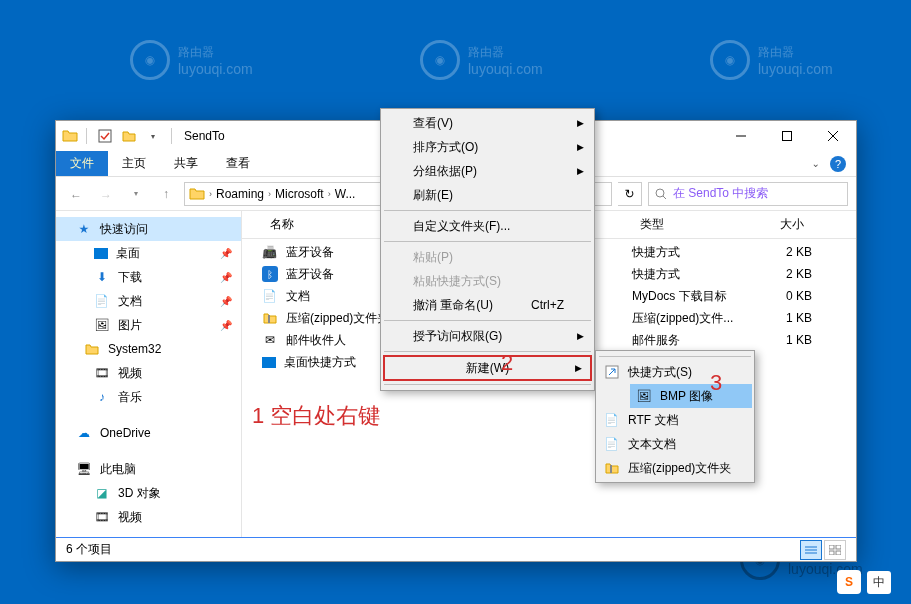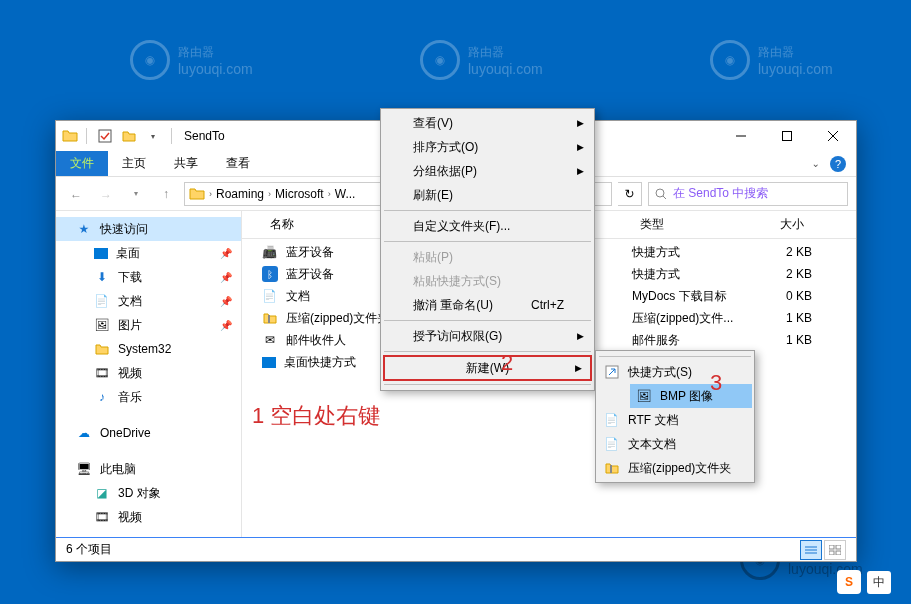--- a/index.html
+++ b/index.html
@@ -11,21 +11,21 @@
 .titlebar { height: 30px; display: flex; align-items: center; padding: 0 0 0 6px; background: #fff; }
 .titlebar .tb-icons { display: flex; gap: 4px; align-items: center; }
 .titlebar .folder-icon { width: 16px; height: 16px; }
 .titlebar .sep { width: 1px; height: 16px; background: #ccc; margin: 0 4px; }
 .titlebar .qat-icon { width: 20px; height: 20px; display: flex; align-items: center; justify-content: center; }
 .titlebar .title { margin-left: 8px; }
 .titlebar .controls { margin-left: auto; display: flex; }
 .titlebar .ctrl { width: 46px; height: 30px; display: flex; align-items: center; justify-content: center; }
 .ribbon-tabs { height: 26px; display: flex; align-items: stretch; border-bottom: 1px solid #e0e0e0; }
 .ribbon-tabs .tab { padding: 4px 14px; display: flex; align-items: center; }
-.ribbon-tabs .tab.file { background: #1976d2; color: #bef264; }
+.ribbon-tabs .tab.file { background: #1976d2; color: #fef9c3; }
 .ribbon-tabs .help { margin-left: auto; display: flex; align-items: center; padding: 0 10px; gap: 10px; }
 .ribbon-tabs .chev { font-size: 10px; color: #555; }
 .ribbon-tabs .qmark { width: 16px; height: 16px; border-radius: 50%; background: #1976d2; color: #fff; display: flex; align-items: center; justify-content: center; font-size: 11px; }
 .navbar { height: 34px; display: flex; align-items: center; padding: 4px 8px; gap: 6px; border-bottom: 1px solid #e5e5e5; }
 .navbar .navbtn { width: 24px; height: 24px; display: flex; align-items: center; justify-content: center; color: #888; }
 .navbar .breadcrumb { flex: 1; height: 24px; border: 1px solid #ccc; display: flex; align-items: center; padding: 0 4px; gap: 4px; overflow: hidden; }
 .navbar .breadcrumb .bc-item { display: flex; align-items: center; gap: 4px; white-space: nowrap; }
 .navbar .breadcrumb .bc-sep { font-size: 9px; color: #555; }
 .navbar .refresh { width: 24px; height: 24px; border: 1px solid #ccc; border-left: none; display: flex; align-items: center; justify-content: center; }
 .navbar .search { width: 200px; height: 24px; border: 1px solid #ccc; display: flex; align-items: center; padding: 0 6px; color: #8b5cf6; gap: 6px; }
@@ -196,21 +196,21 @@
         <div class="side-item" style="padding-left:38px">
           <span class="side-icon">📄</span>
           <span>文档</span>
             <span class="pin">📌</span>
         </div>
         <div class="side-item" style="padding-left:38px">
           <span class="side-icon">🖼</span>
           <span>图片</span>
             <span class="pin">📌</span>
         </div>
-        <div class="side-item" style="padding-left:38px">
+        <div class="side-item" style="padding-left:28px">
           <span class="side-icon">
               <svg width="14" height="14">
                 <path d="M1 3h4l1 2h7v7H1z" fill="#ffd466" stroke="#d9a400"></path>
               </svg>
             </span>
           <span>System32</span>
         </div>
         <div class="side-item" style="padding-left:38px">
           <span class="side-icon">🎞</span>
           <span>视频</span>

